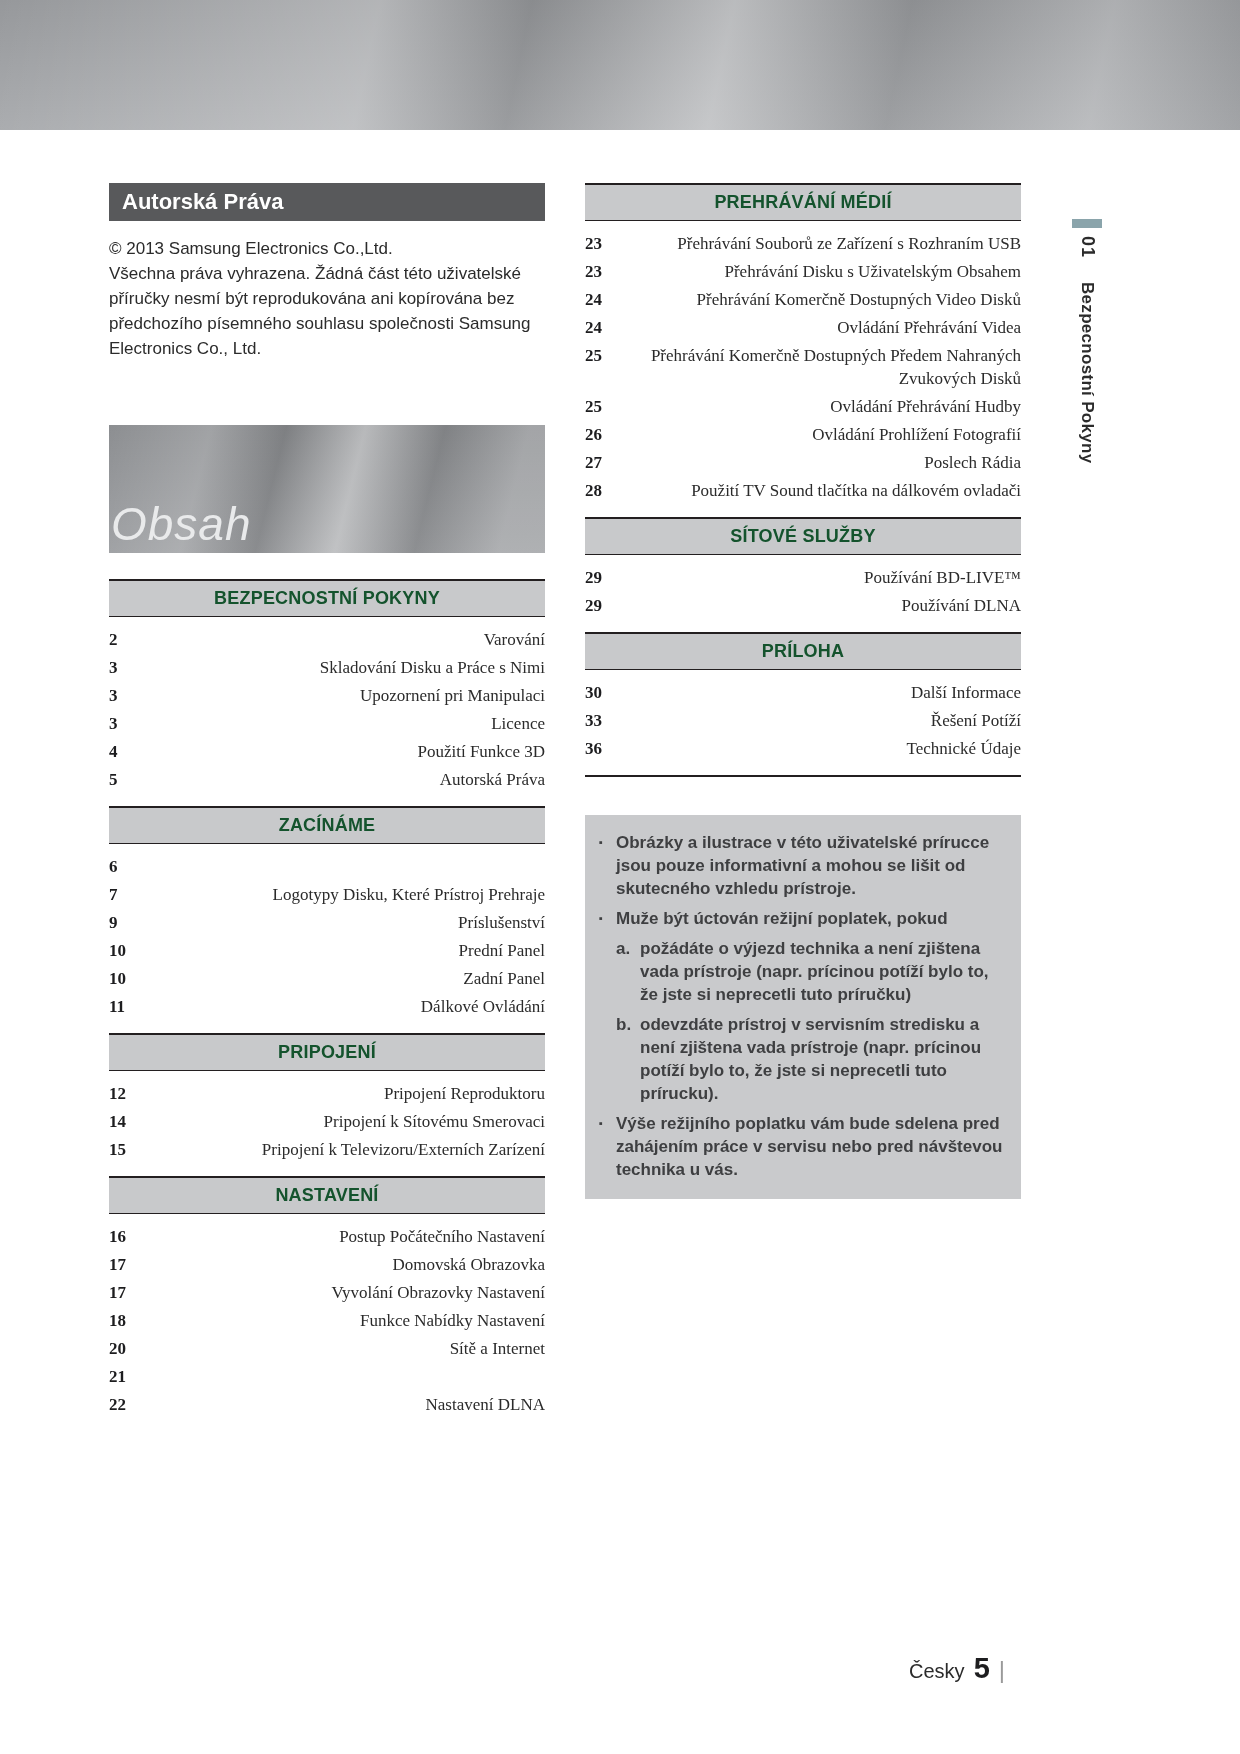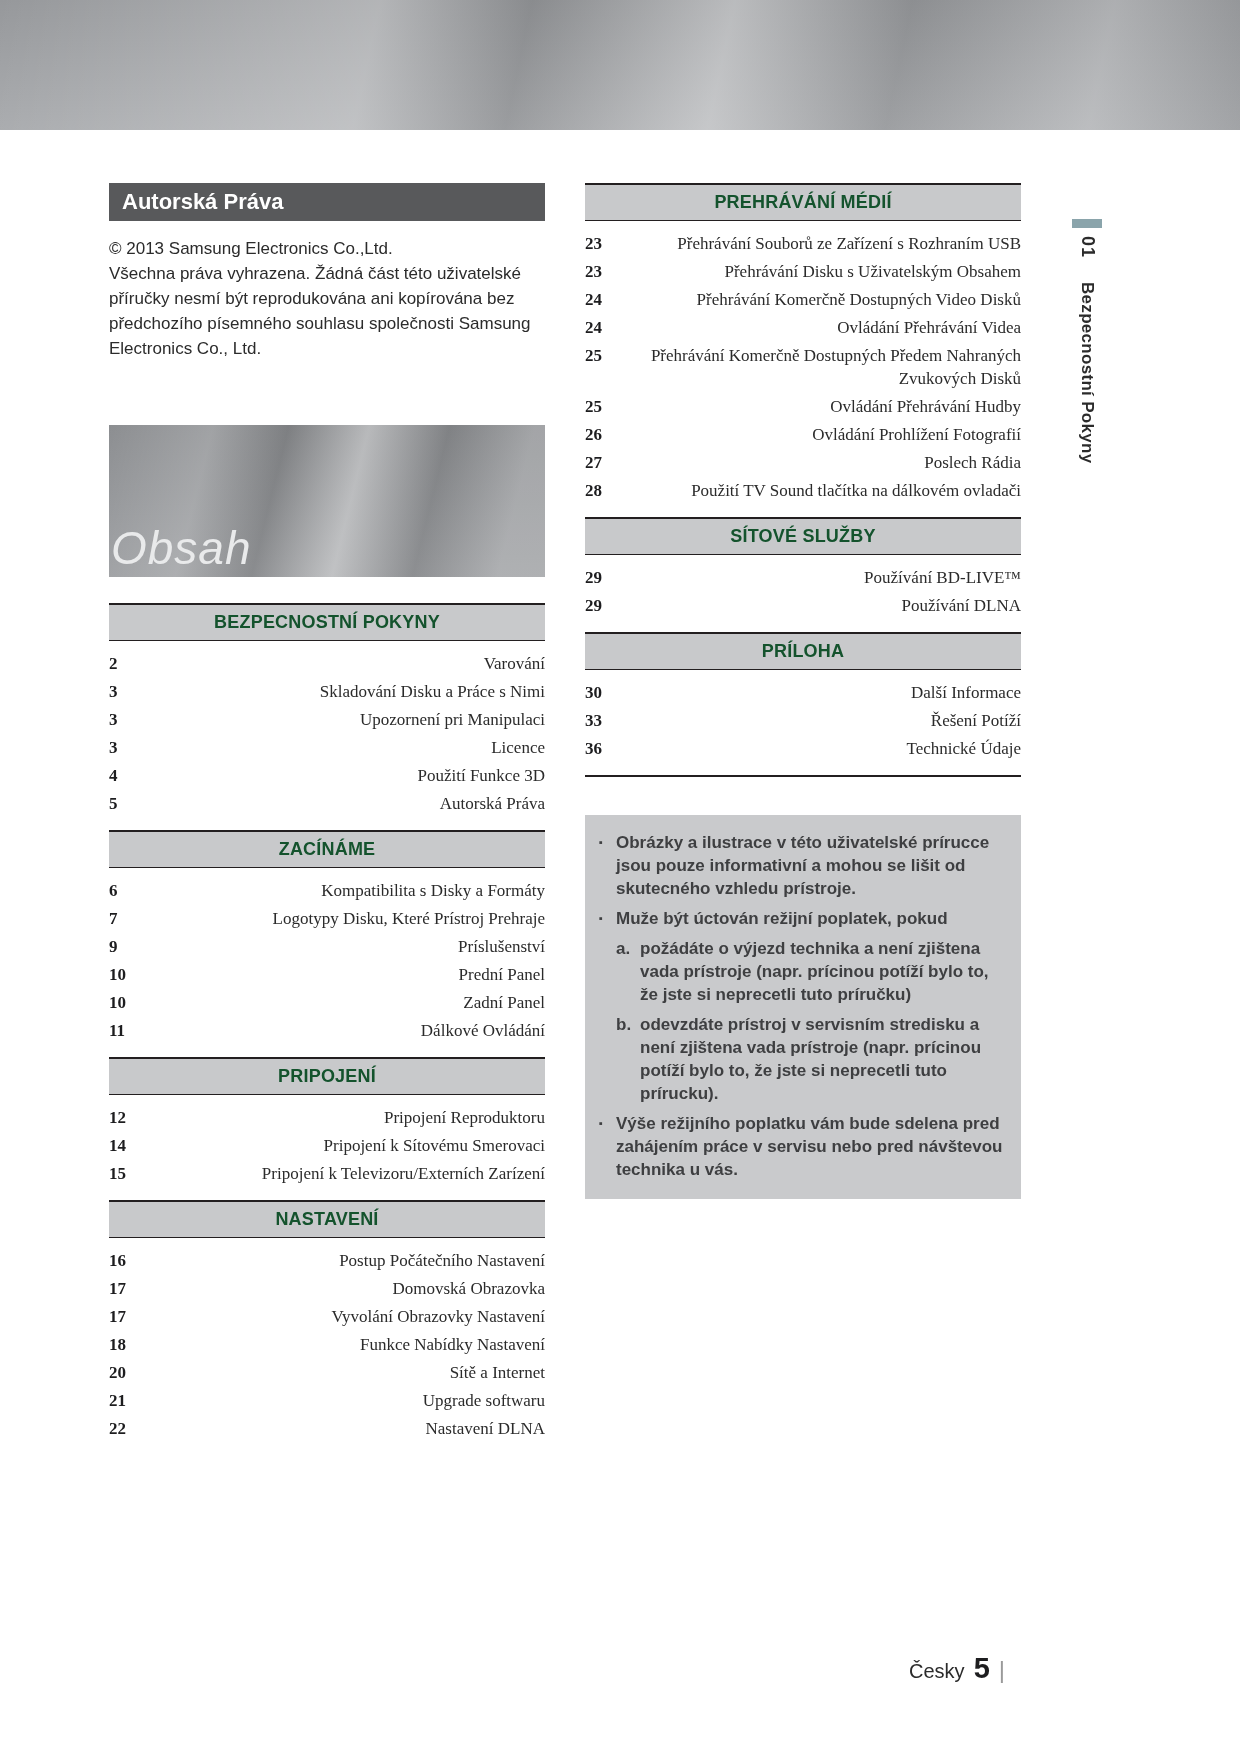--- a/index.html
+++ b/index.html
@@ -26,21 +26,21 @@
   .col-right{left:585px;}
 
   .copyright-bar{
     background:#58595b;color:#ffffff;font-size:22px;font-weight:bold;
     padding:6px 13px;line-height:26px;
   }
   .copyright-text{margin-top:15px;font-size:17px;line-height:25px;color:#2b2b2b;}
   .copyright-text p{margin:0;}
 
   .obsah-banner{
-    margin-top:64px;height:152px;position:relative;
+    margin-top:64px;height:128px;position:relative;
     background:
       linear-gradient(104deg,
         rgba(255,255,255,0) 0%,
         rgba(255,255,255,.18) 22%,
         rgba(20,20,20,.12) 38%,
         rgba(255,255,255,.38) 55%,
         rgba(20,20,20,.10) 72%,
         rgba(255,255,255,.20) 90%),
       linear-gradient(180deg,#8c8e91,#9b9da0);
     display:flex;align-items:flex-end;
@@ -132,21 +132,20 @@
         </div>
         <div class="toc-row">
           <span class="toc-num">5</span>
           <span class="toc-label">Autorská Práva</span>
         </div>
       </div>
       <div class="toc-header">ZACÍNÁME</div>
       <div class="toc-list">
         <div class="toc-row">
           <span class="toc-num">6</span>
-          <span class="toc-label">Kompatibilita s Disky a Formáty</span>
         </div>
         <div class="toc-row">
           <span class="toc-num">7</span>
           <span class="toc-label">Logotypy Disku, Které Prístroj Prehraje</span>
         </div>
         <div class="toc-row">
           <span class="toc-num">9</span>
           <span class="toc-label">Príslušenství</span>
         </div>
         <div class="toc-row">
@@ -194,21 +193,20 @@
         <div class="toc-row">
           <span class="toc-num">18</span>
           <span class="toc-label">Funkce Nabídky Nastavení</span>
         </div>
         <div class="toc-row">
           <span class="toc-num">20</span>
           <span class="toc-label">Sítě a Internet</span>
         </div>
         <div class="toc-row">
           <span class="toc-num">21</span>
-          <span class="toc-label">Upgrade softwaru</span>
         </div>
         <div class="toc-row">
           <span class="toc-num">22</span>
           <span class="toc-label">Nastavení DLNA</span>
         </div>
       </div>
     </div>
 </div>
 
 <div class="col col-right">

